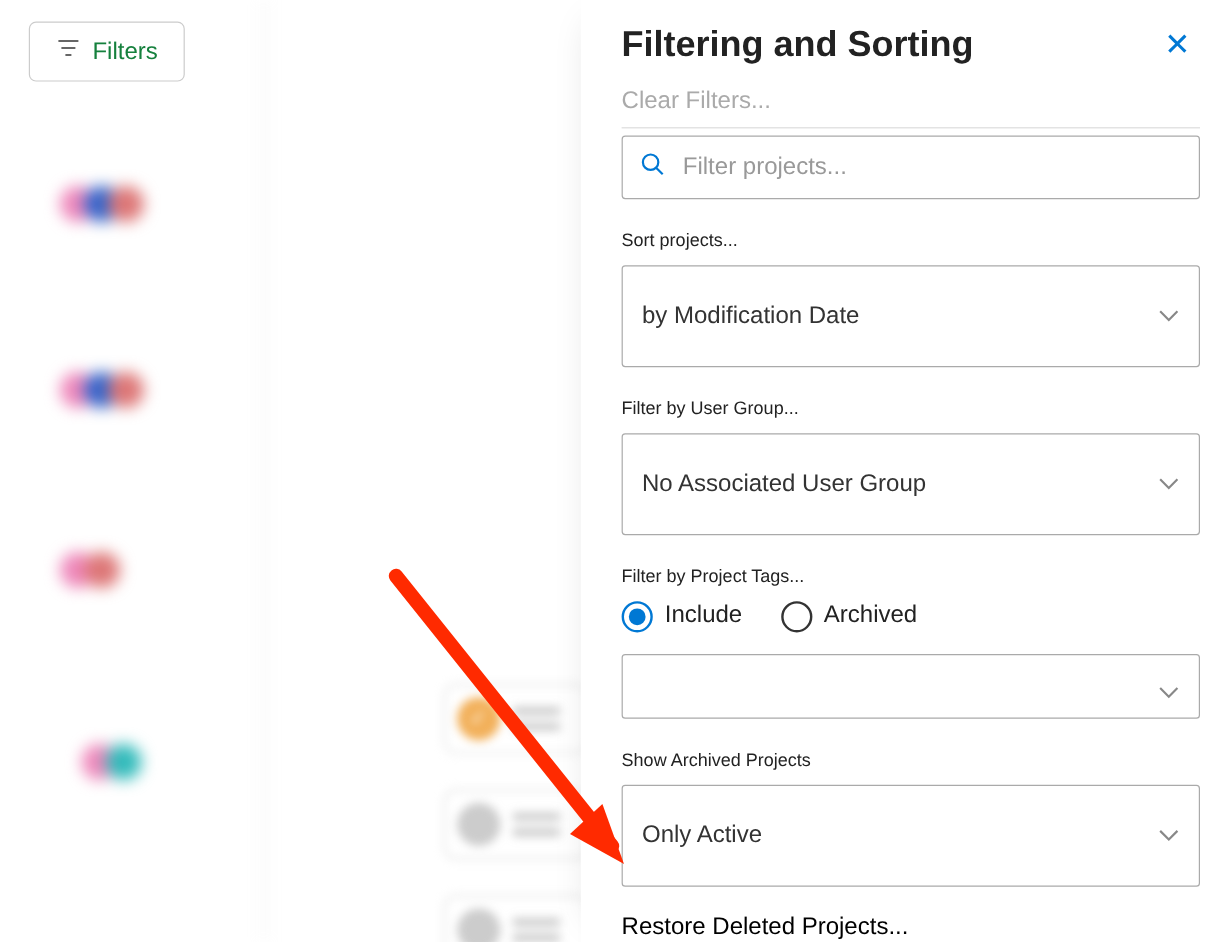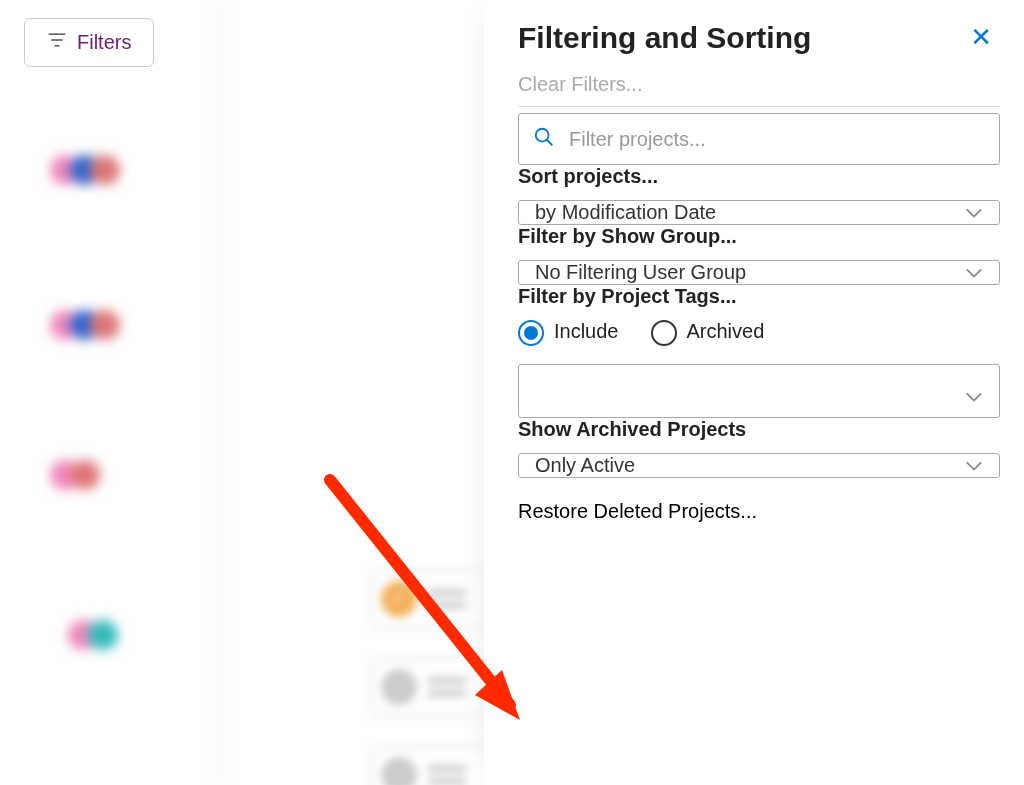--- a/index.html
+++ b/index.html
@@ -7,21 +7,21 @@
 
     
     .filters-btn {
       position: absolute;
       top: 18px; left: 24px;
       border: 1px solid #ccc;
       border-radius: 6px;
       background: #fff;
       padding: 12px 22px;
       font-size: 20px;
-      color: #701a75;
+      color: #15803d;
       display: flex;
       align-items: center;
       gap: 10px;
       cursor: pointer;
     }
     .filters-btn svg { width: 20px; height: 18px; }
 
     
     .left-blur {
       position: absolute;
@@ -98,30 +98,31 @@
     .search-input {
       border: none;
       outline: none;
       font-size: 20px;
       color: #333;
       width: 100%;
     }
     .search-input::placeholder { color: #999; }
 
     .section-label {
-      font-size: 20px;
-      font-weight: 700;
+      margin-top: 26px;
+      font-size: 15px;
+      font-weight: 400;
       color: #222;
     }
 
     .select {
       margin-top: 12px;
       border: 1px solid #aaa;
       border-radius: 3px;
-      padding: 0 16px;
+      padding: 30px 16px;
       font-size: 20px;
       color: #333;
       display: flex;
       justify-content: space-between;
       align-items: center;
       cursor: pointer;
     }
     .chev { color: #888; }
     .chev svg{width:18px;height:12px;}
 
@@ -263,23 +264,23 @@
   <div class="section-label">Sort projects...</div>
   <div class="select">
     <span>by Modification Date</span>
     <span class="chev">
       <svg viewBox="0 0 20 12" fill="none" stroke="#888" stroke-width="2">
           <polyline points="2,2 10,10 18,2"></polyline>
         </svg>
     </span>
   </div>
 
-  <div class="section-label">Filter by Show Group...</div>
+  <div class="section-label">Filter by User Group...</div>
   <div class="select">
-    <span>No Filtering User Group</span>
+    <span>No Associated User Group</span>
     <span class="chev">
       <svg viewBox="0 0 20 12" fill="none" stroke="#888" stroke-width="2">
           <polyline points="2,2 10,10 18,2"></polyline>
         </svg>
     </span>
   </div>
 
   <div class="section-label">Filter by Project Tags...</div>
   <div class="radio-row">
     <div class="radio">

